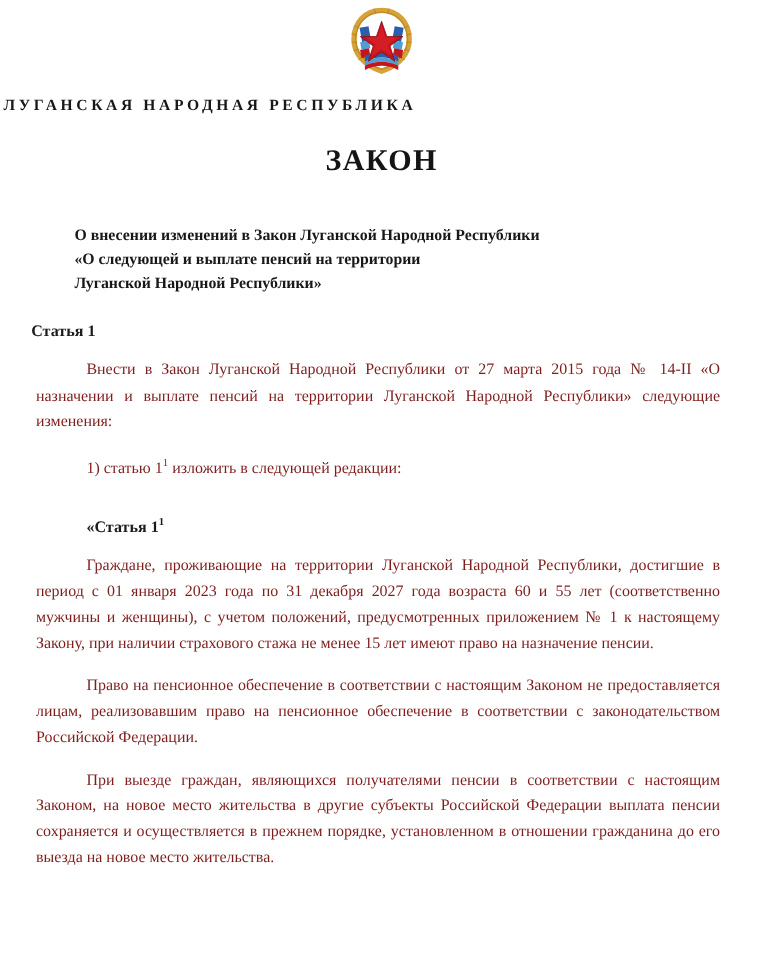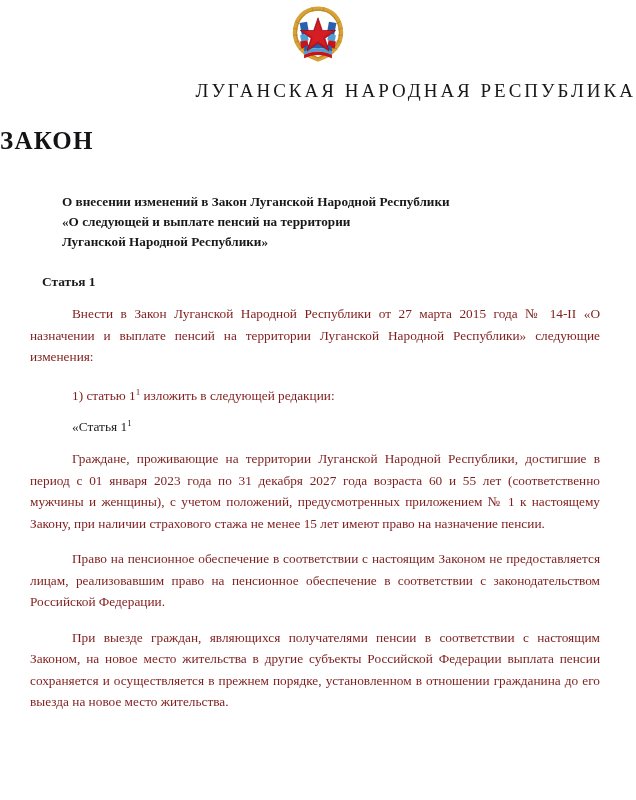--- a/index.html
+++ b/index.html
@@ -36,30 +36,31 @@
     box-sizing: border-box;
   }
   .emblem {
     width: 58px;
     height: 56px;
     display: block;
   }
 
   
   .state-name {
-    text-align: right;
-    font-weight: normal;
-    font-size: 19px;
+    text-align: left;
+    font-weight: bold;
+    font-size: 13px;
     letter-spacing: 3.0px;
     margin-top: 18px;
     color: #18181a;
     text-indent: 3px;
   }
 
   .doc-type {
+    text-align: center;
     font-weight: bold;
     font-size: 25px;
     letter-spacing: 1.2px;
     margin-top: 25px;
     color: #141416;
   }
 
   .doc-title {
     text-align: left;
     font-weight: bold;
@@ -69,21 +70,21 @@
     padding: 0 62px;
     color: #18181a;
   }
   .doc-title .tline { display: block; }
 
   
   .article-head {
     font-weight: bold;
     font-size: 13.4px;
     margin-top: 22px;
-    padding-left: 42px;
+    padding-left: 26px;
   }
 
   .body-block {
     padding: 0 36px 0 30px;
     margin-top: 8px;
   }
 
   p.para {
     text-align: justify;
     text-justify: inter-word;
@@ -91,23 +92,23 @@
     line-height: 21.5px;
     margin: 0;
     text-indent: 42px;
     color: #7f1d1d;
   }
   p.gap-lg { margin-top: 17px; }
   p.gap-md { margin-top: 13px; }
   p.gap-sm { margin-top: 14px; }
 
   .sub-article {
-    font-weight: normal;
+    font-weight: bold;
     font-size: 13.4px;
-    margin: 13px 0 0 0;
+    margin: 31px 0 0 0;
     text-indent: 42px;
   }
 
   sup.sup-one {
     font-size: 9px;
     vertical-align: super;
     line-height: 0;
   }
 </style>
 </head>

